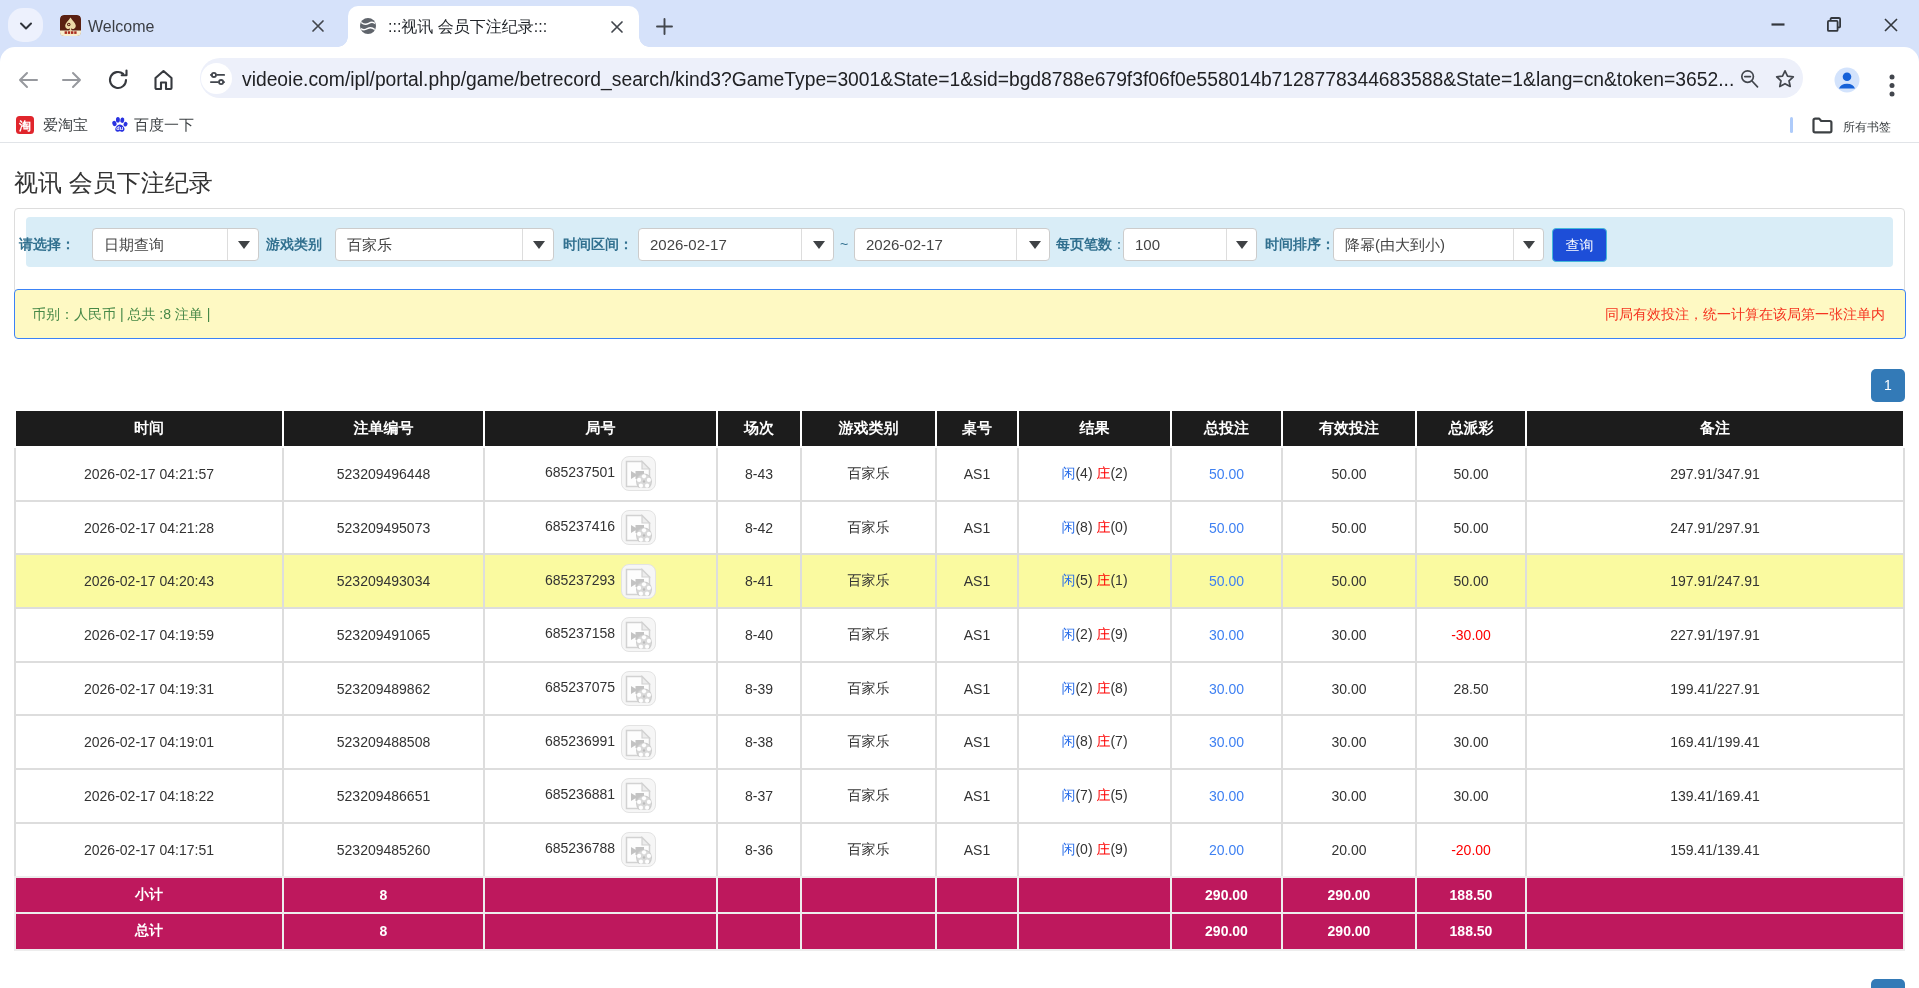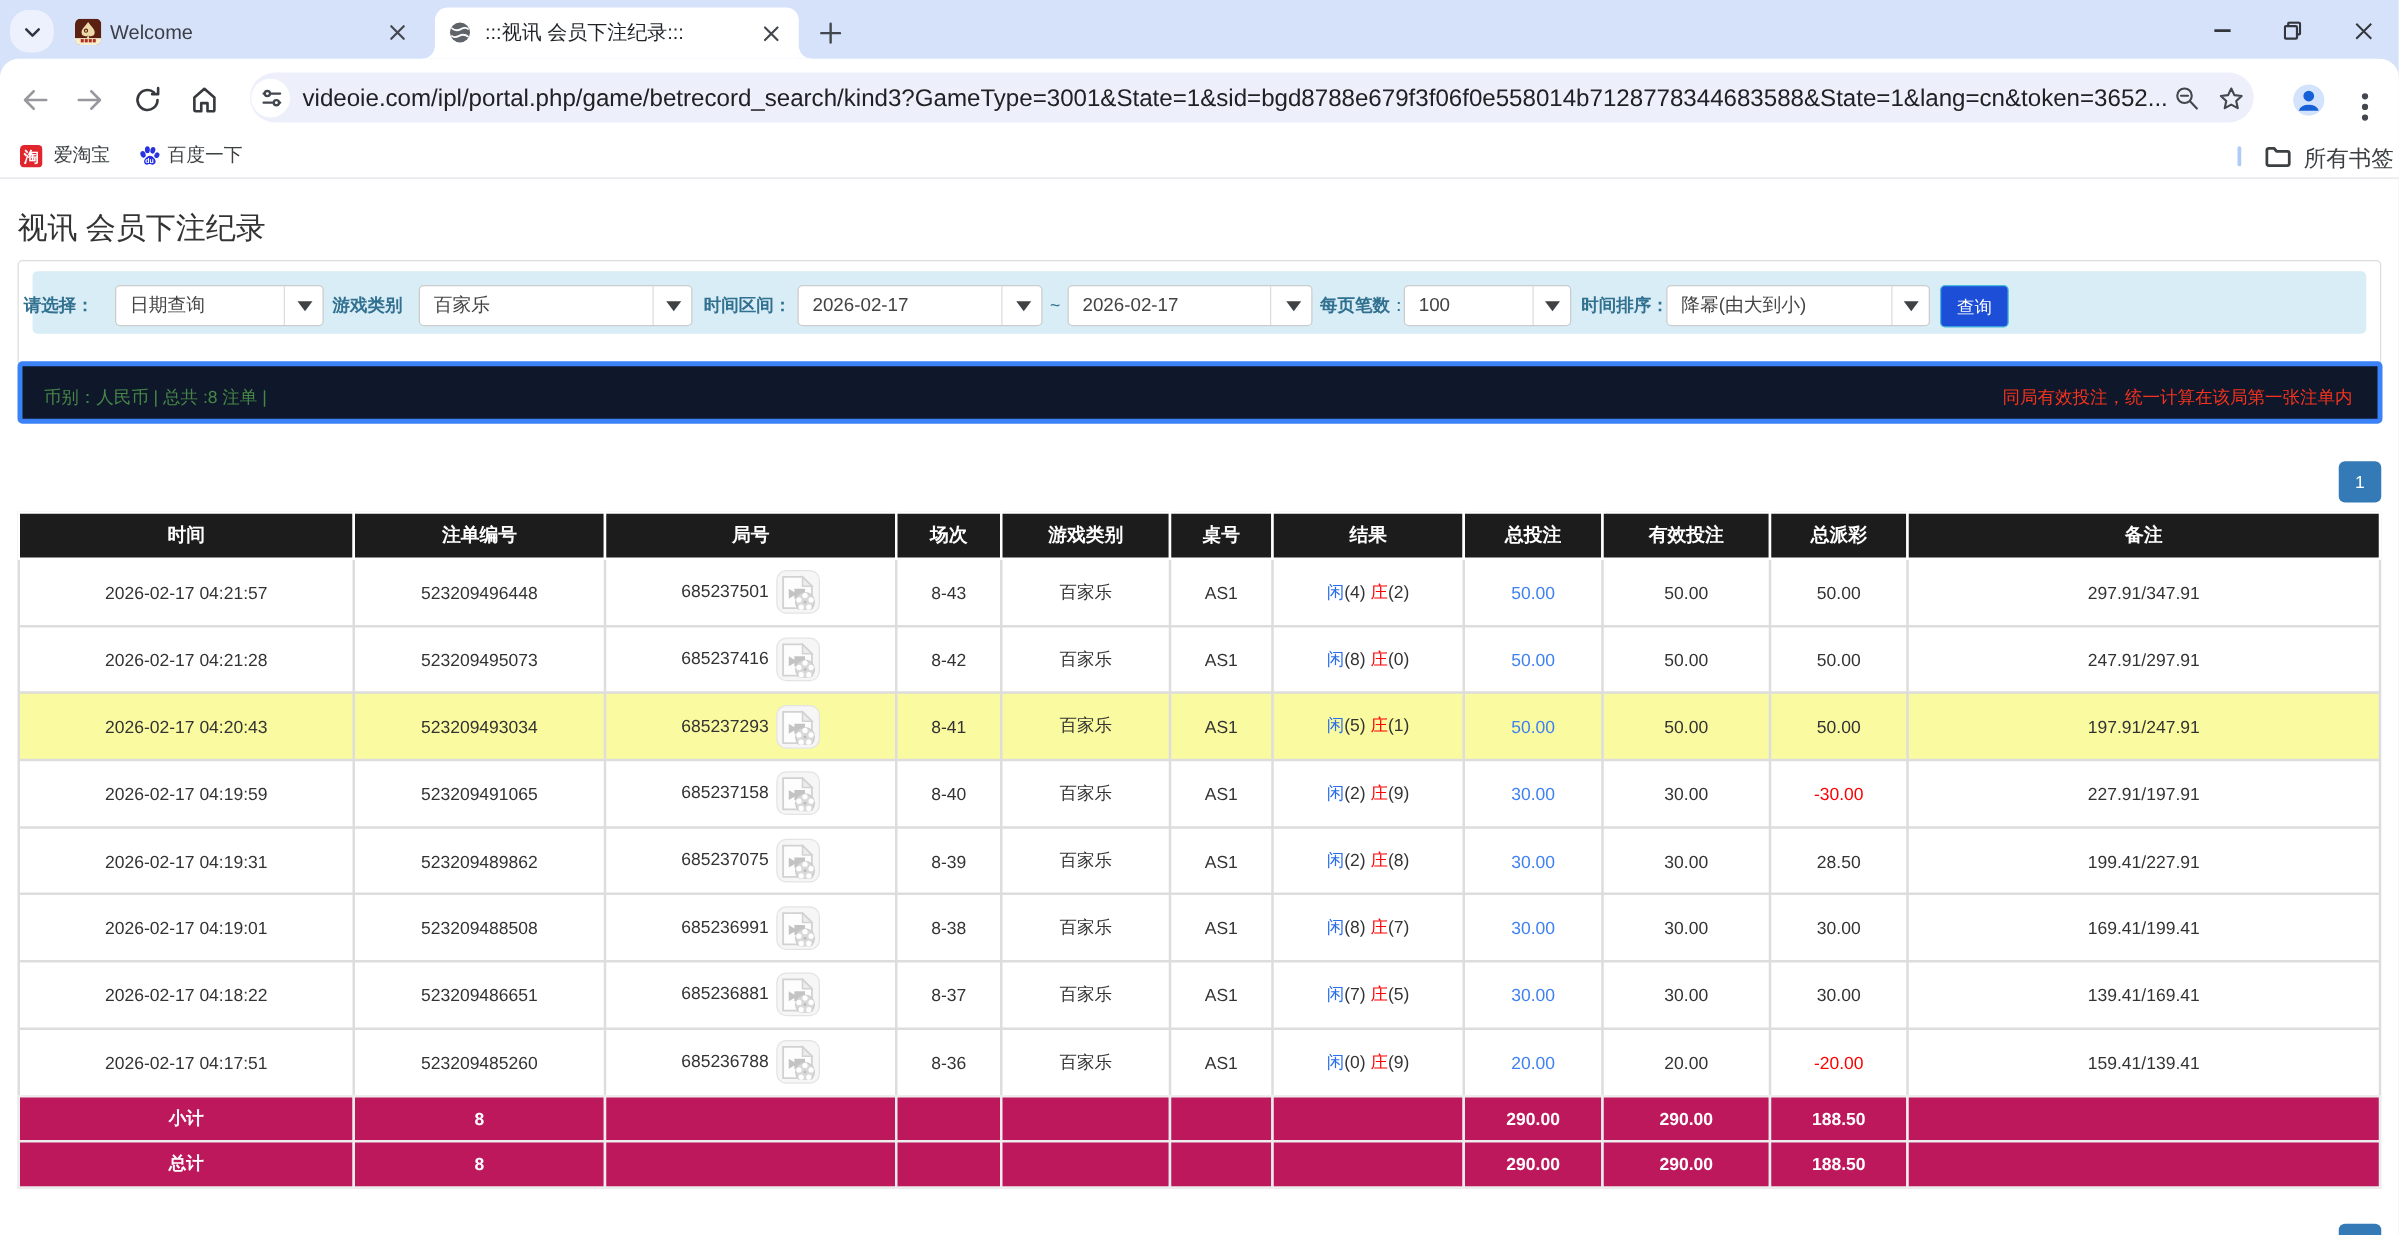--- a/index.html
+++ b/index.html
@@ -21,21 +21,21 @@
 
 #title{left:14px;top:169px;font-size:24px;color:#333;line-height:28px;}
 #panel{left:14px;top:208px;width:1889px;height:83px;border:1px solid #ddd;border-radius:4px;background:#fff;}
 #bluebar{left:26px;top:217px;width:1867px;height:50px;background:#d9edf7;border-radius:4px;}
 .flabel{font-size:14px;font-weight:bold;color:#31708f;line-height:33px;top:228px;}
 .cb{top:228px;height:31px;background:#fff;border:1px solid #ccc;border-radius:4px;}
 .cbtxt{font-size:15px;color:#444;line-height:31px;left:11px;position:absolute;white-space:nowrap;}
 .cbarr{position:absolute;right:0;top:0;height:31px;border-left:1px solid #ddd;}
 .tri{position:absolute;right:8px;top:12px;width:0;height:0;border-left:6.5px solid transparent;border-right:6.5px solid transparent;border-top:8px solid #3f4245;}
 #qbtn{left:1552px;top:228px;width:53px;height:32px;background:#1d4ed8;border:1px solid #46b8da;border-radius:4px;color:#fff;font-size:14px;line-height:32px;text-align:center;}
-#greenbar{left:14px;top:289px;width:1892px;height:50px;background:#0f172a;border:4px solid #3b82f6;border-radius:4px;box-sizing:border-box;}
+#greenbar{left:14px;top:289px;width:1892px;height:50px;background:#fef9c3;border:1px solid #3b82f6;border-radius:4px;box-sizing:border-box;}
 #greentxt{left:17px;top:0px;font-size:14px;color:#468847;line-height:48px;}
 #redtxt{right:20px;top:0px;font-size:14px;color:#f5331f;line-height:48px;}
 .pg1{width:34px;height:33px;background:#337ab7;border-radius:5px;color:#fff;font-size:14px;text-align:center;line-height:33px;}
 
 #btable{position:absolute;left:14px;top:409px;width:1891px;border-spacing:2px;background:#ddd;table-layout:fixed;}
 #btable th{box-shadow:0 0 0 2px #fff;background:#1c1c1c;color:#fff;font-size:15px;font-weight:bold;height:35px;padding:0;text-align:center;font-family:"Liberation Sans",sans-serif;}
 #btable td{background:#fff;color:#333;font-size:14px;height:51.7px;padding:0;text-align:center;font-family:"Liberation Sans",sans-serif;}
 #btable tr.hl td{background:#fafaa0;}
 #btable tr.tot td{box-shadow:0 0 0 2px #ededed;background:#be185d;color:#fff;font-weight:bold;height:34.5px;font-size:14px;}
 .bl{color:#2a6ee9;}
@@ -173,21 +173,21 @@
       <ellipse cx="19.6" cy="11.6" rx="2.4" ry="3" transform="rotate(30 19.6 11.6)"></ellipse>
       <path d="M7.5 15.5 c1.5-2.2 3-3.5 5-3.5 c2 0 3.5 1.2 5 3.4 c1.7 2.5 0.6 5.7-2.3 5.7 c-1.4 0-1.9-0.6-2.9-0.6 c-1 0-1.6 0.6-2.8 0.6 C6.7 21.1 5.9 17.8 7.5 15.5z"></path>
     </g>
     <text x="12.2" y="19.3" font-size="7" fill="#fff" text-anchor="middle" font-family="Liberation Sans" font-weight="bold">du</text>
   </svg>
 <div class="abs bktxt" style="left:134px;top:116px;">百度一下</div>
 <div class="abs" style="left:1790px;top:117px;width:3px;height:16px;background:#aecbfa;border-radius:2px;"></div>
 <svg class="ico" style="left:1812px;top:117px;" width="21" height="17" viewBox="0 0 21 17">
     <path d="M1.5 3.2 a1.6 1.6 0 0 1 1.6 -1.6 H7.2 l2 2.4 H17.8 a1.6 1.6 0 0 1 1.6 1.6 V13.8 a1.6 1.6 0 0 1 -1.6 1.6 H3.1 a1.6 1.6 0 0 1 -1.6 -1.6 Z" fill="none" stroke="#3c4043" stroke-width="2.2" stroke-linejoin="round"></path>
   </svg>
-<div class="abs bktxt" style="left:1843px;top:117px;font-size:18px;line-height:20px;">所有书签</div>
+<div class="abs bktxt" style="left:1843px;top:117px;font-size:12px;line-height:20px;">所有书签</div>
 
 <div class="abs" id="title">视讯 会员下注纪录</div>
 <div class="abs" id="panel"></div>
 <div class="abs" id="bluebar"></div>
 <div class="abs flabel" style="left:19px;">请选择：</div>
 <div class="abs cb" style="left:92px;width:165px;">
     <span class="cbtxt">日期查询</span>
     <span class="cbarr" style="width:30px;"></span>
     <span class="tri"></span>
   </div>

